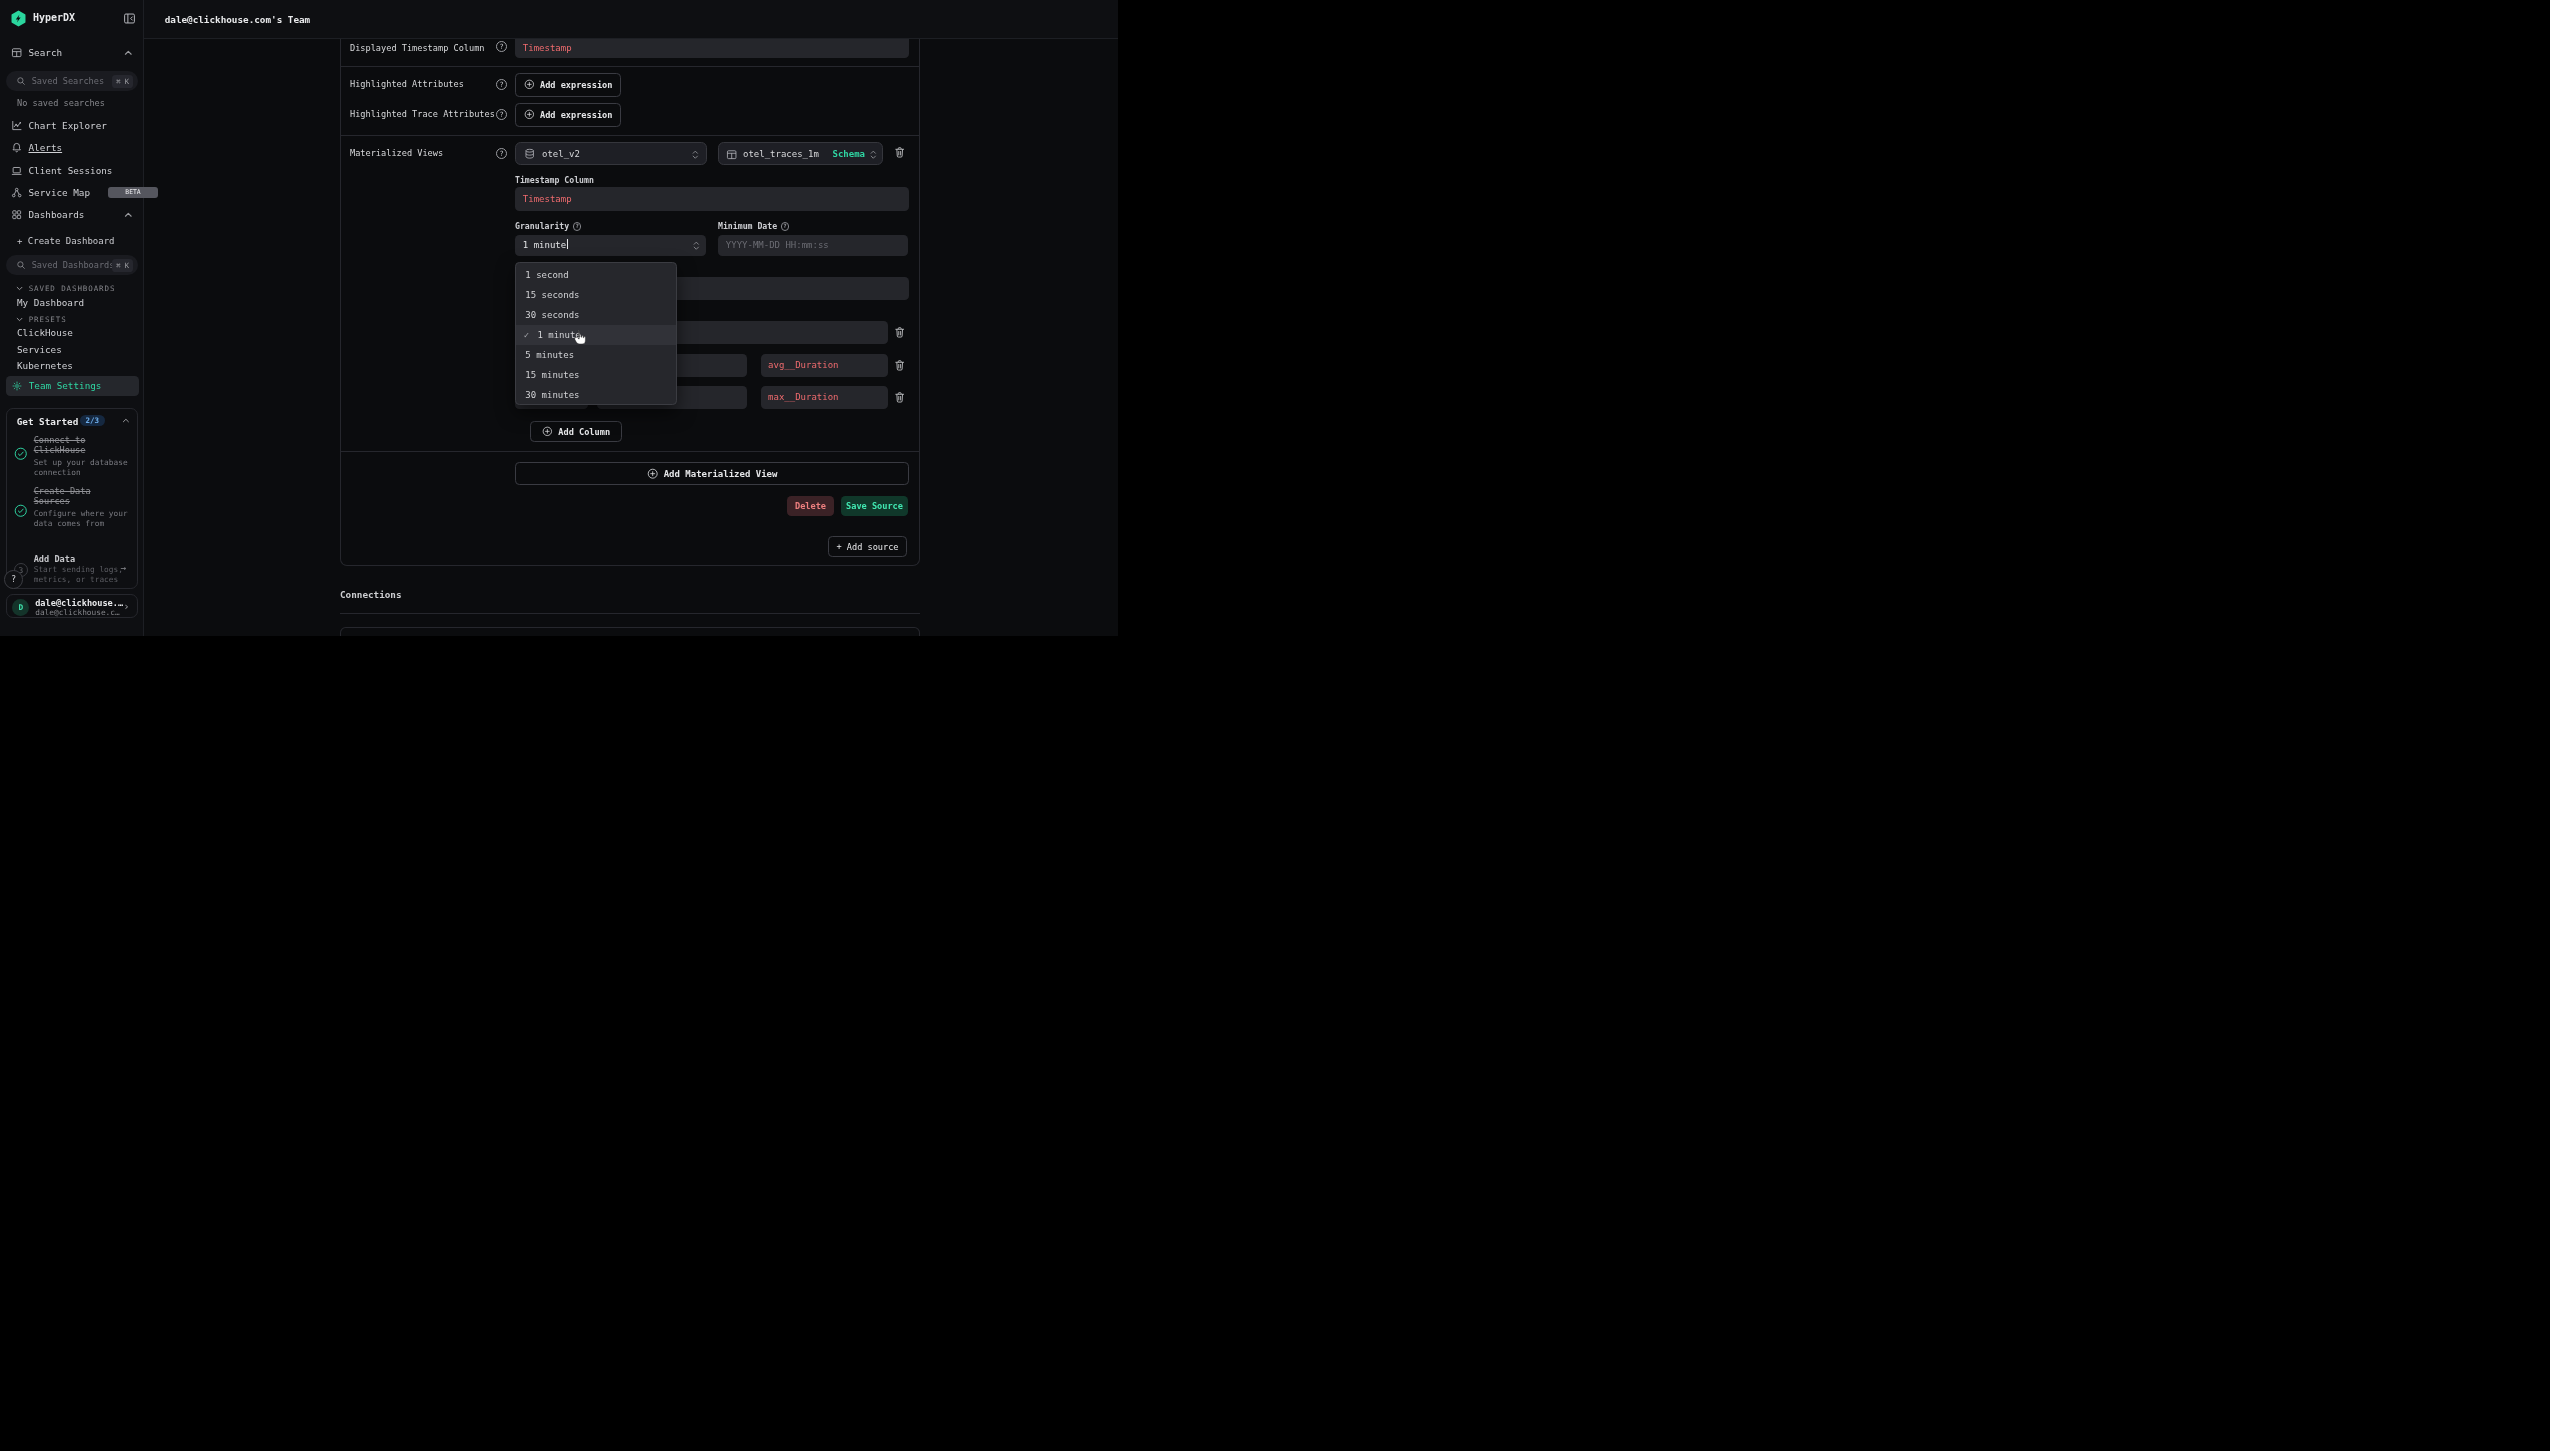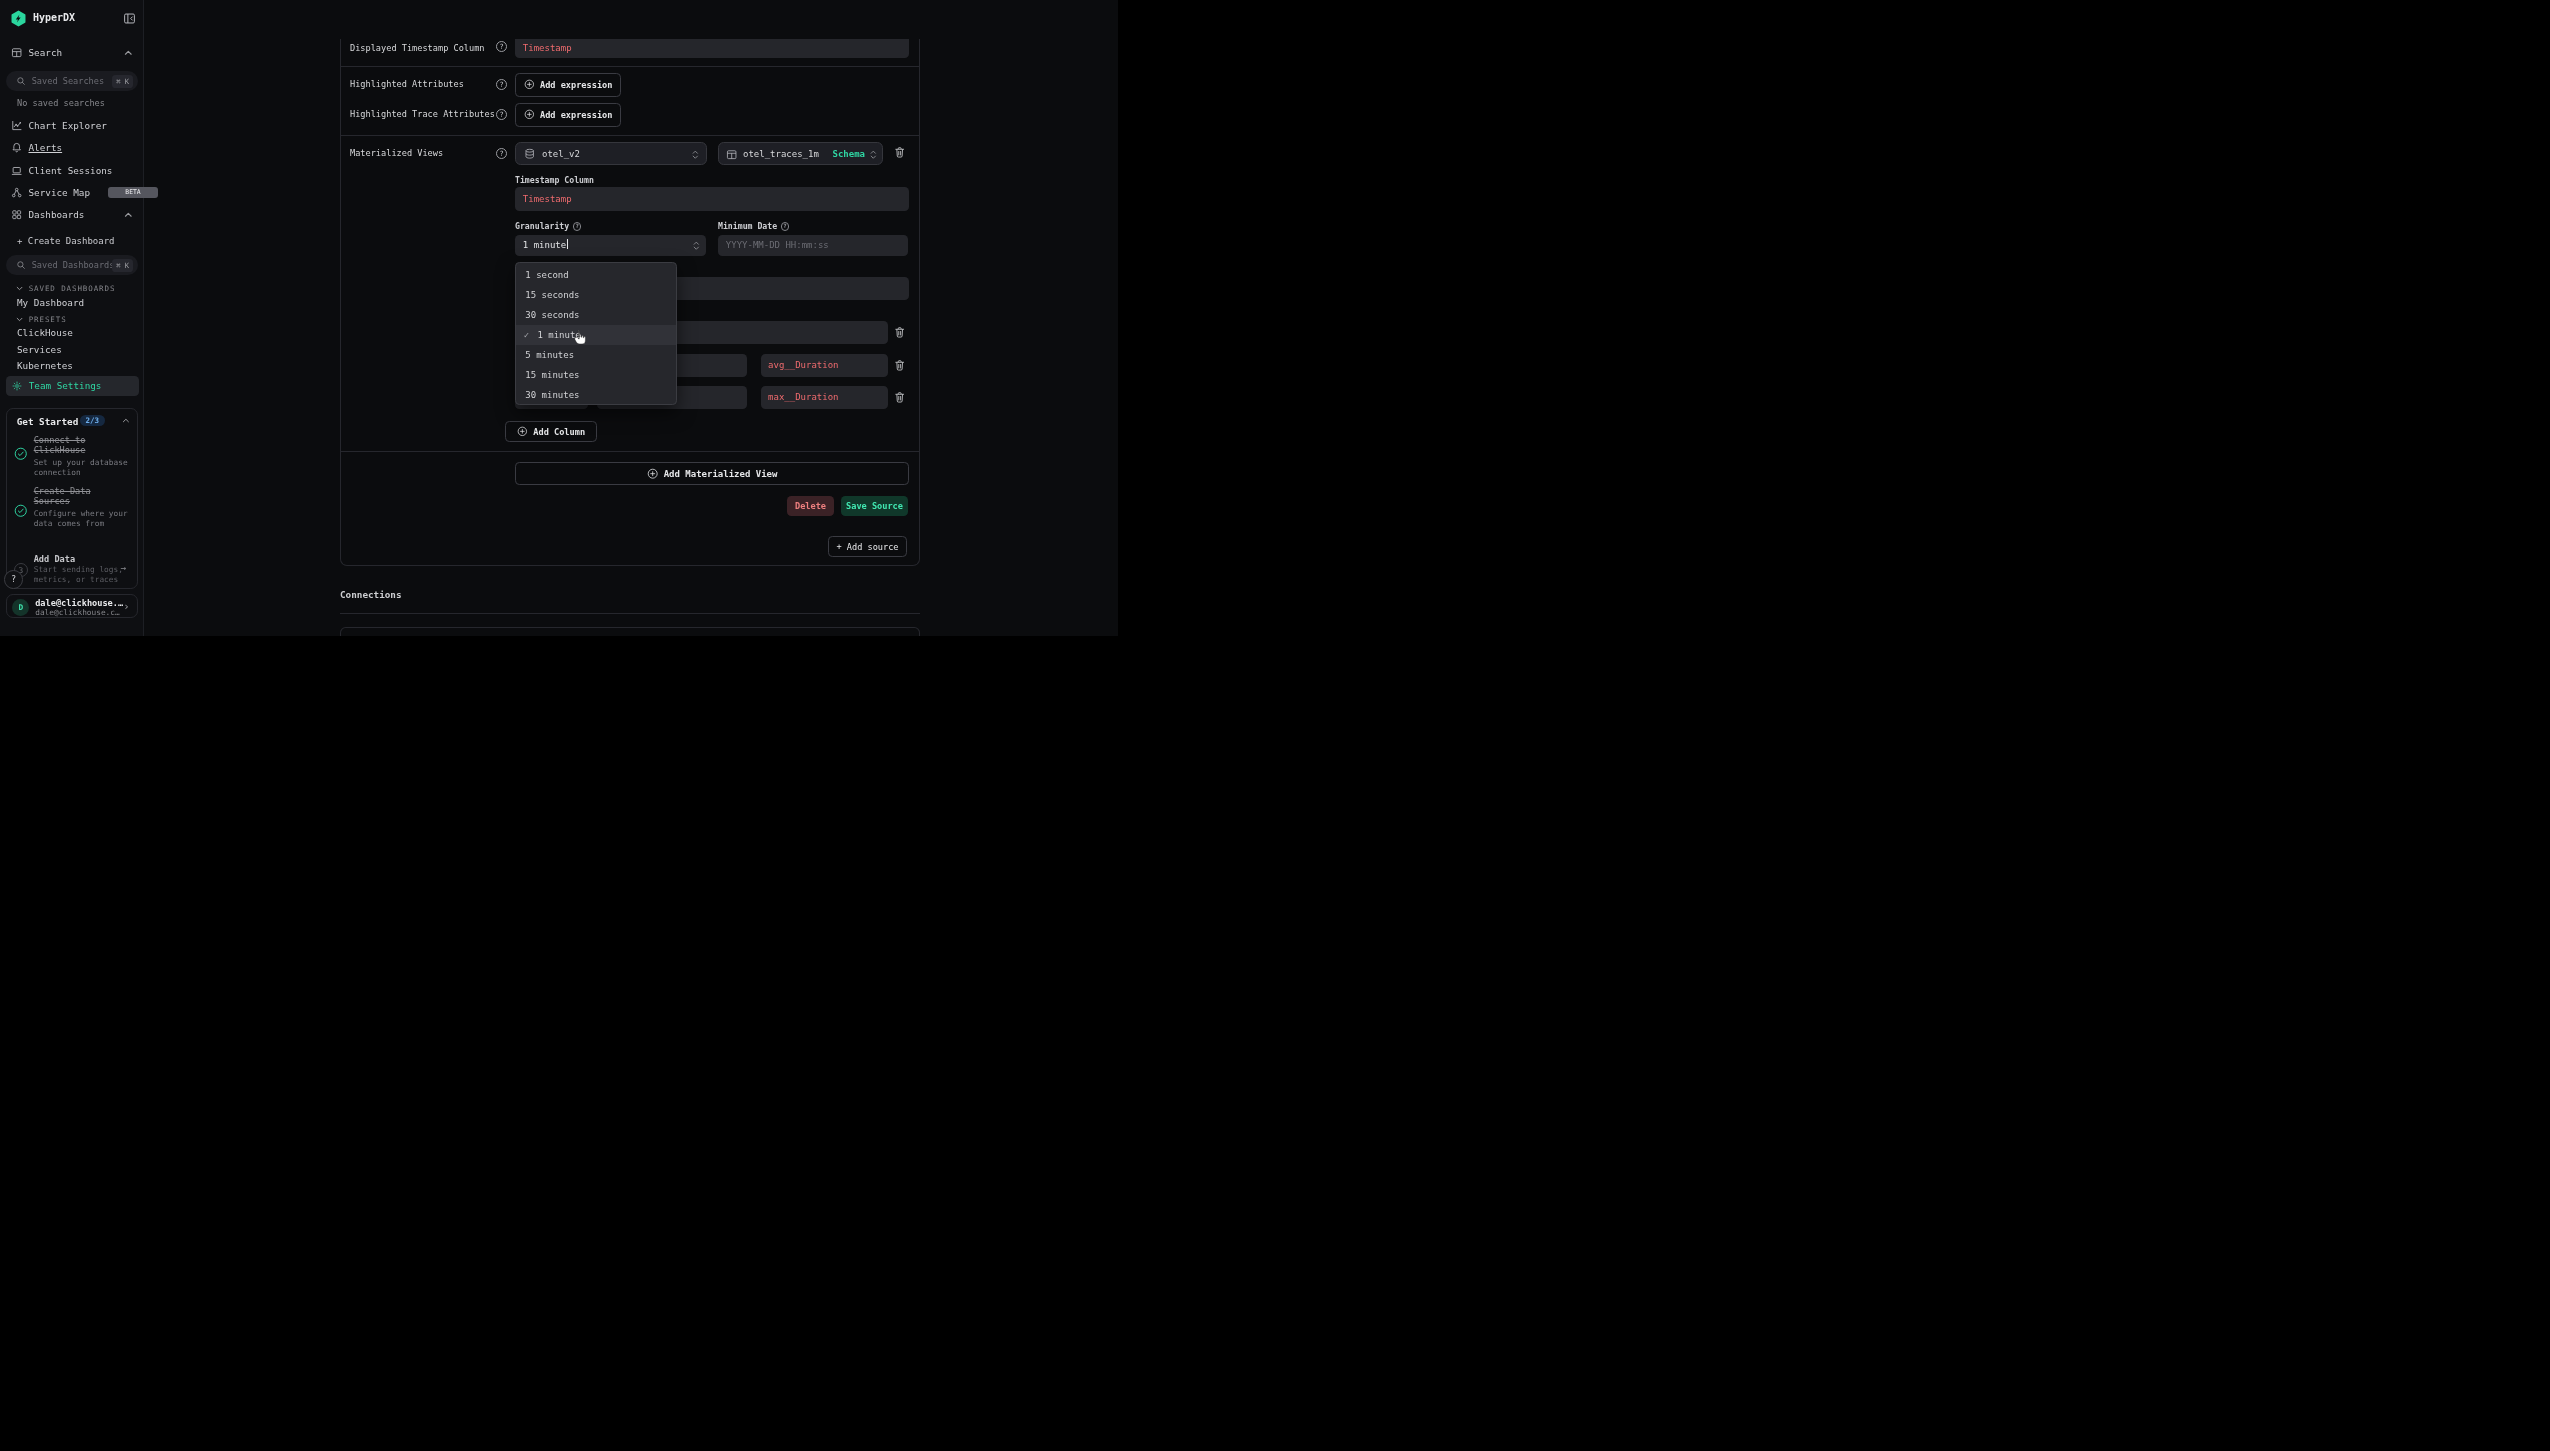--- a/index.html
+++ b/index.html
@@ -296,20 +296,23 @@
     <div id="help-fab" class="abs qmark" style="font-size:8.6px;line-height:16.4px;"></div>
 
     <div id="user-card" class="abs">
       <div id="avatar">D</div>
       <div id="user-name">dale@clickhouse.…</div>
       <div id="user-email">dale@clickhouse.c…</div>
       <span class="abs chev-right" style="right:7.1px;top:5px;"></span>
     </div>
   </div>
 
+  <div id="topbar" class="abs">
+    <div class="title">dale@clickhouse.com's Team</div>
+  </div>
 
   <div id="panel" class="abs"></div>
 
   <div class="row-label" style="top:39px;line-height:18.5px;">Displayed Timestamp Column</div>
   <div class="help-circle qmark" style="left:496px;top:41px;"></div>
   <div class="input" style="left:515px;top:39px;width:394px;height:18.5px;border-radius:0 0 4.3px 4.3px;">
     <span class="val red" style="line-height:18.5px;">Timestamp</span>
   </div>
   <div class="divider" style="top:66px;"></div>
 
@@ -434,21 +437,21 @@
   </div>
   <div class="trash" style="left:894px;top:391px;">
     <svg width="11.4" height="13" viewBox="0 0 16 17">
         <path d="M2.5 4h11" stroke="#c9cacd" stroke-width="1.2" stroke-linecap="round"></path>
         <path d="M6 4V2.8A1 1 0 0 1 7 1.8h2a1 1 0 0 1 1 1V4" fill="none" stroke="#c9cacd" stroke-width="1.2"></path>
         <path d="M4 4l.6 9.4a1.6 1.6 0 0 0 1.6 1.5h3.6a1.6 1.6 0 0 0 1.6-1.5L12 4" fill="none" stroke="#c9cacd" stroke-width="1.2"></path>
         <path d="M6.7 7v5M9.3 7v5" stroke="#c9cacd" stroke-width="1.2" stroke-linecap="round"></path>
       </svg>
   </div>
 
-  <button class="btn-outline" style="left:505px;top:421px;width:92px;height:21.4px;">
+  <button class="btn-outline" style="left:530px;top:421px;width:92px;height:21.4px;">
     <svg width="10.7" height="10.7" viewBox="0 0 16 16">
         <circle cx="8" cy="8" r="6.3" fill="none" stroke="#e6e7e9" stroke-width="1.1"></circle>
         <path d="M8 5.2v5.6M5.2 8h5.6" stroke="#e6e7e9" stroke-width="1.1" stroke-linecap="round"></path>
       </svg>
     <span>Add Column</span>
   </button>
 
   <div class="divider" style="top:451px;"></div>
 
   <button class="btn-outline" style="left:515px;top:462px;width:394px;height:23px;font-size:9px;text-align:center;">

